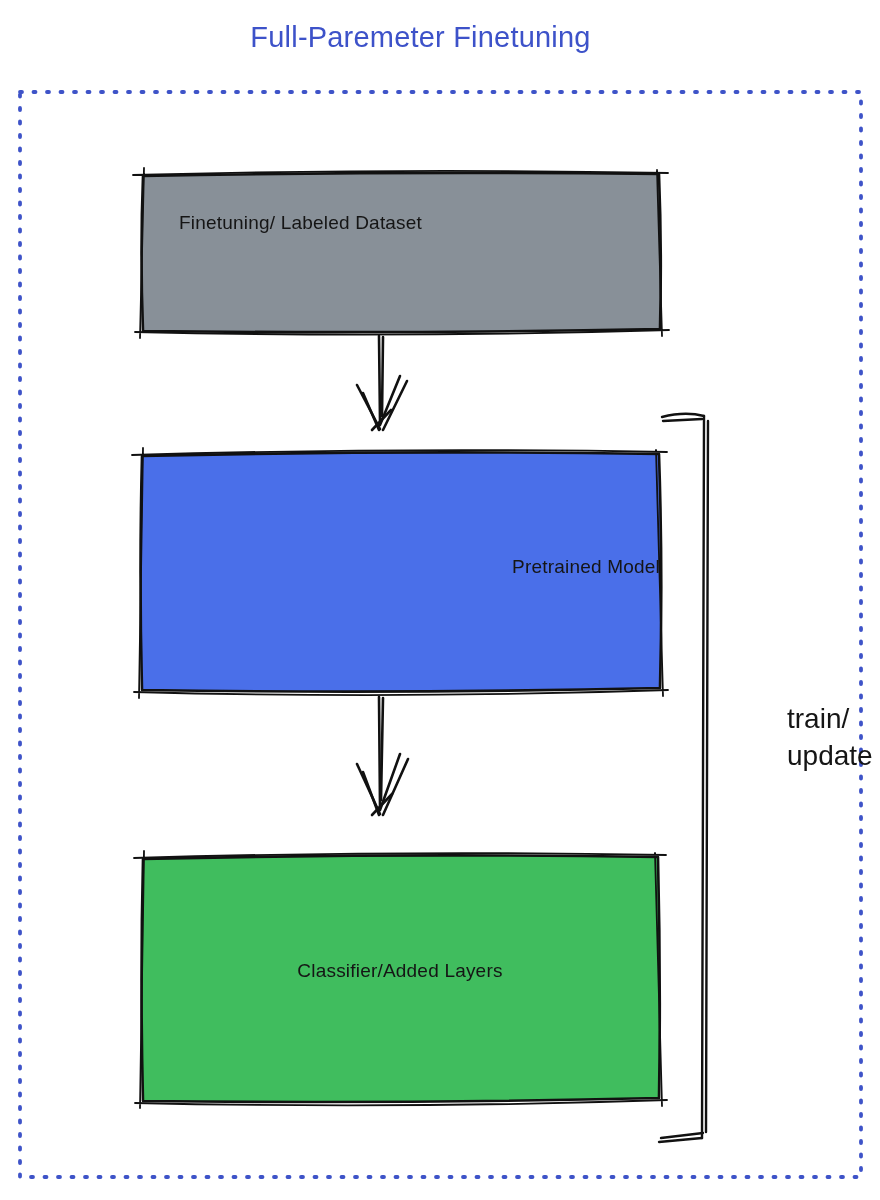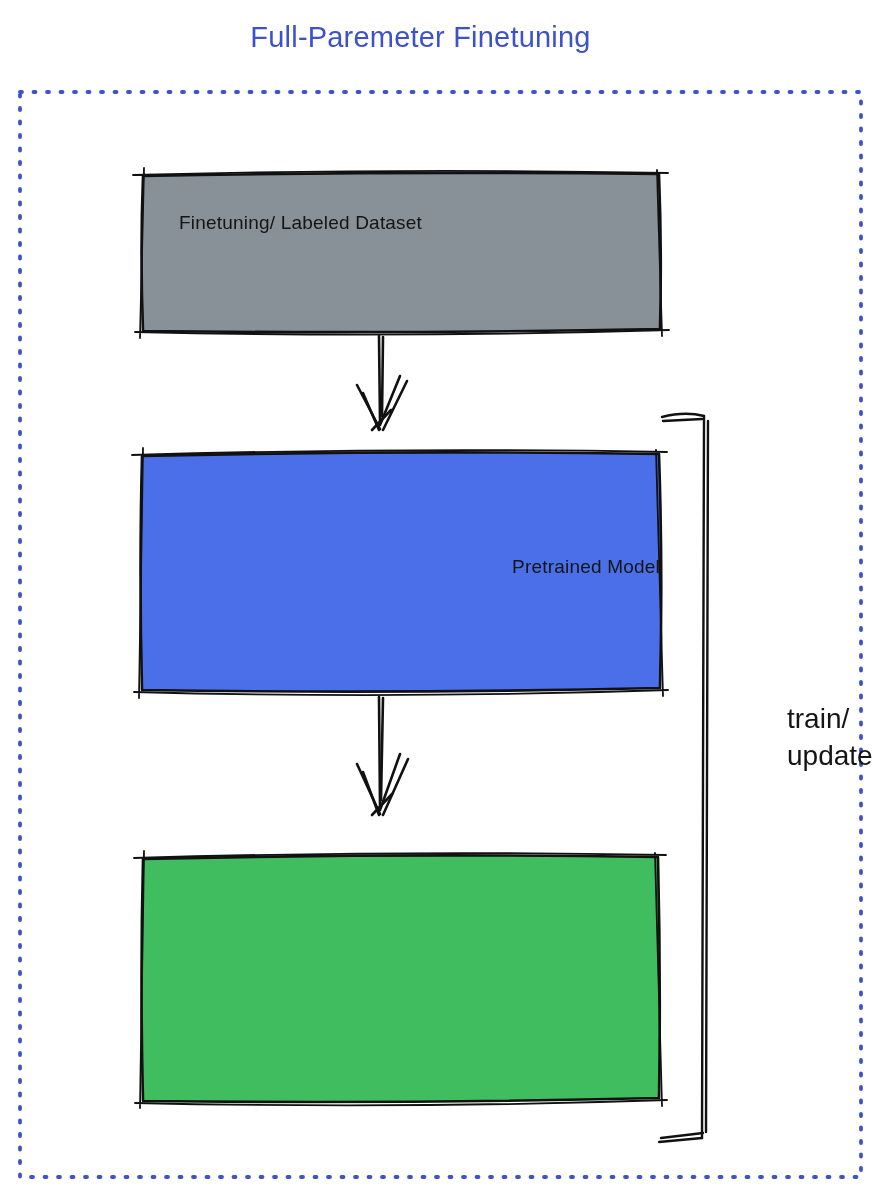--- a/index.html
+++ b/index.html
@@ -88,17 +88,18 @@
       <path d="M708,421 L706,1132"></path>
       <path d="M702,1138 L659,1142"></path>
       <path d="M703,1133 L661,1138"></path>
     </g>
   </svg>
 
   <div class="box-label label-dataset">Finetuning/ Labeled Dataset</div>
 
   <div class="box-label label-pretrained">Pretrained Model</div>
 
+  <div class="box-label label-classifier">Classifier/Added Layers</div>
 
   <div class="train-update">train/
 update</div>
 
 </div>
 
 </body></html>

